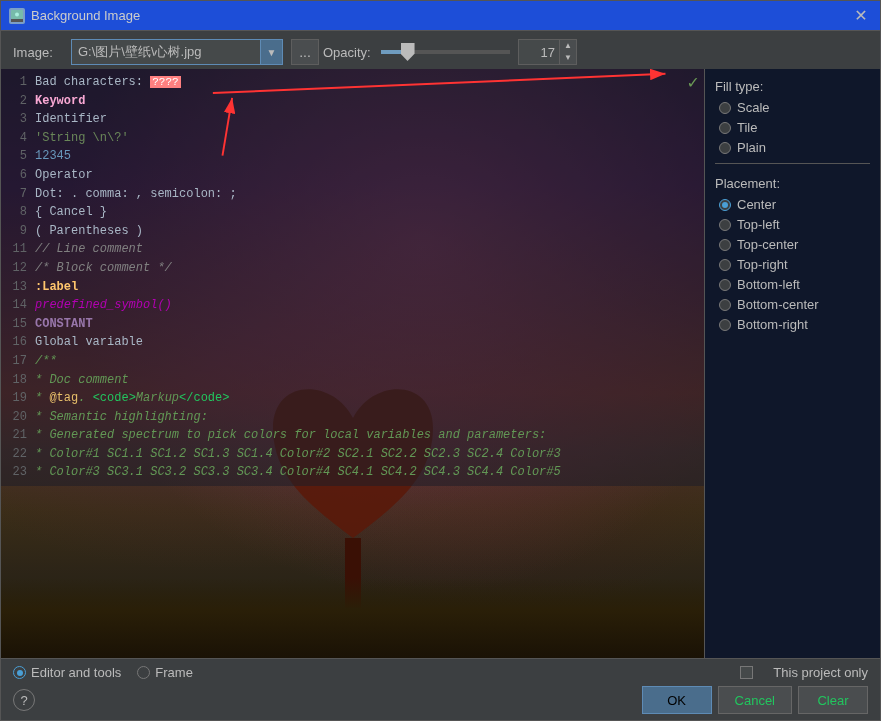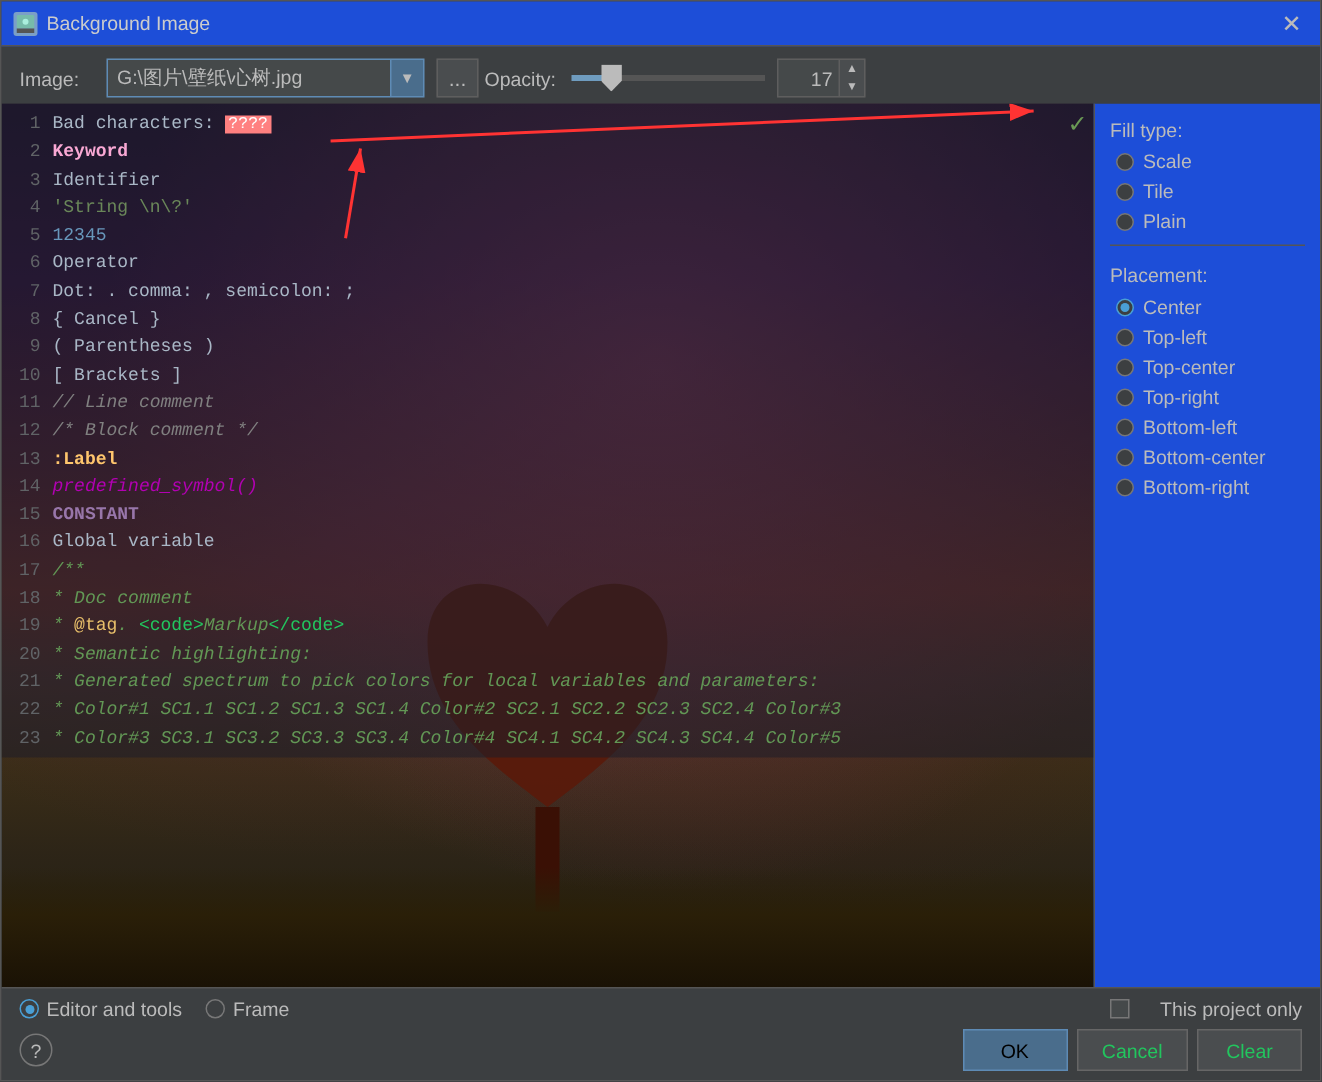--- a/index.html
+++ b/index.html
@@ -293,22 +293,22 @@
     .c-bad {
       color: #ff0000;
       background: #ff8080;
       color: #ffffff;
       padding: 0 2px;
       font-size: 11px;
     }
     .c-pink { color: #22c55e; }
     
     .right-panel {
-      width: 151px;
-      background: #1d4ed8;
+      width: 176px;
+      background: #0f172a;
       padding: 6px 10px;
       display: flex;
       flex-direction: column;
       gap: 4px;
       border-left: 1px solid #555;
       flex-shrink: 0;
       overflow-y: auto;
     }
     .section-label {
       color: #bbbbbb;
@@ -550,24 +550,20 @@
           <div class="code-line">
             <span class="line-num">8</span>
             <span class="code-content c-default">{ Cancel }</span>
           </div>
 
           <div class="code-line">
             <span class="line-num">9</span>
             <span class="code-content c-default">( Parentheses )</span>
           </div>
 
-          <div class="code-line">
-            <span class="line-num">10</span>
-            <span class="code-content c-default">[ Brackets ]</span>
-          </div>
 
           <div class="code-line">
             <span class="line-num">11</span>
             <span class="code-content c-comment">// Line comment</span>
           </div>
 
           <div class="code-line">
             <span class="line-num">12</span>
             <span class="code-content c-comment">/* Block comment */</span>
           </div>

